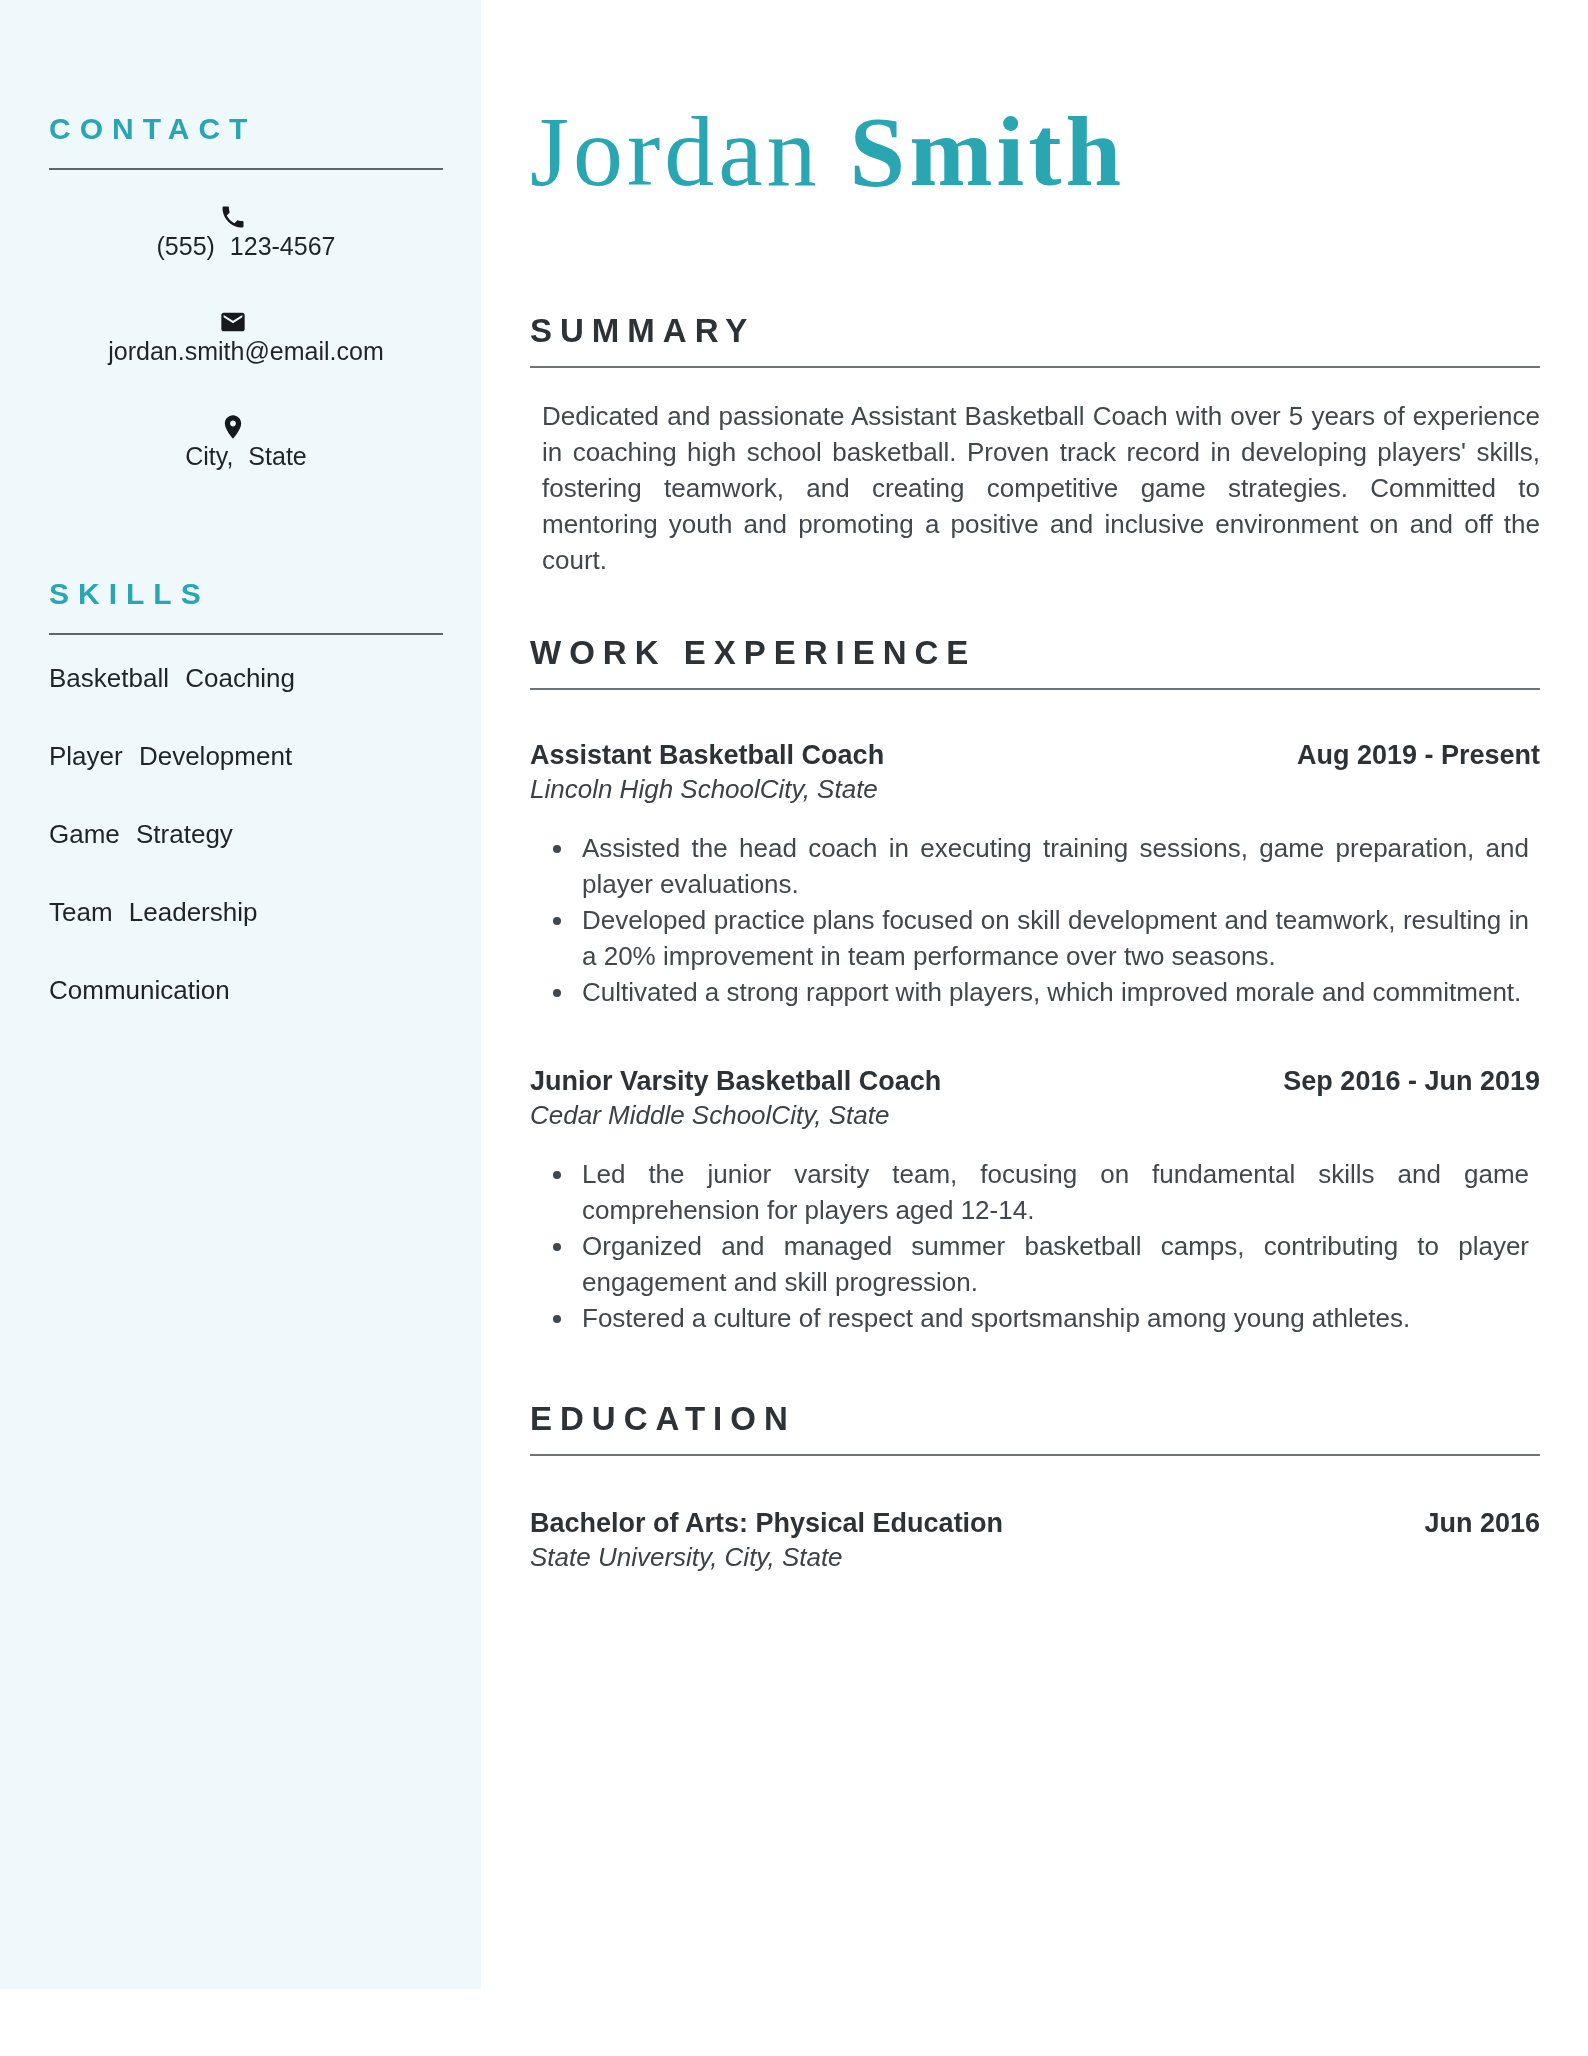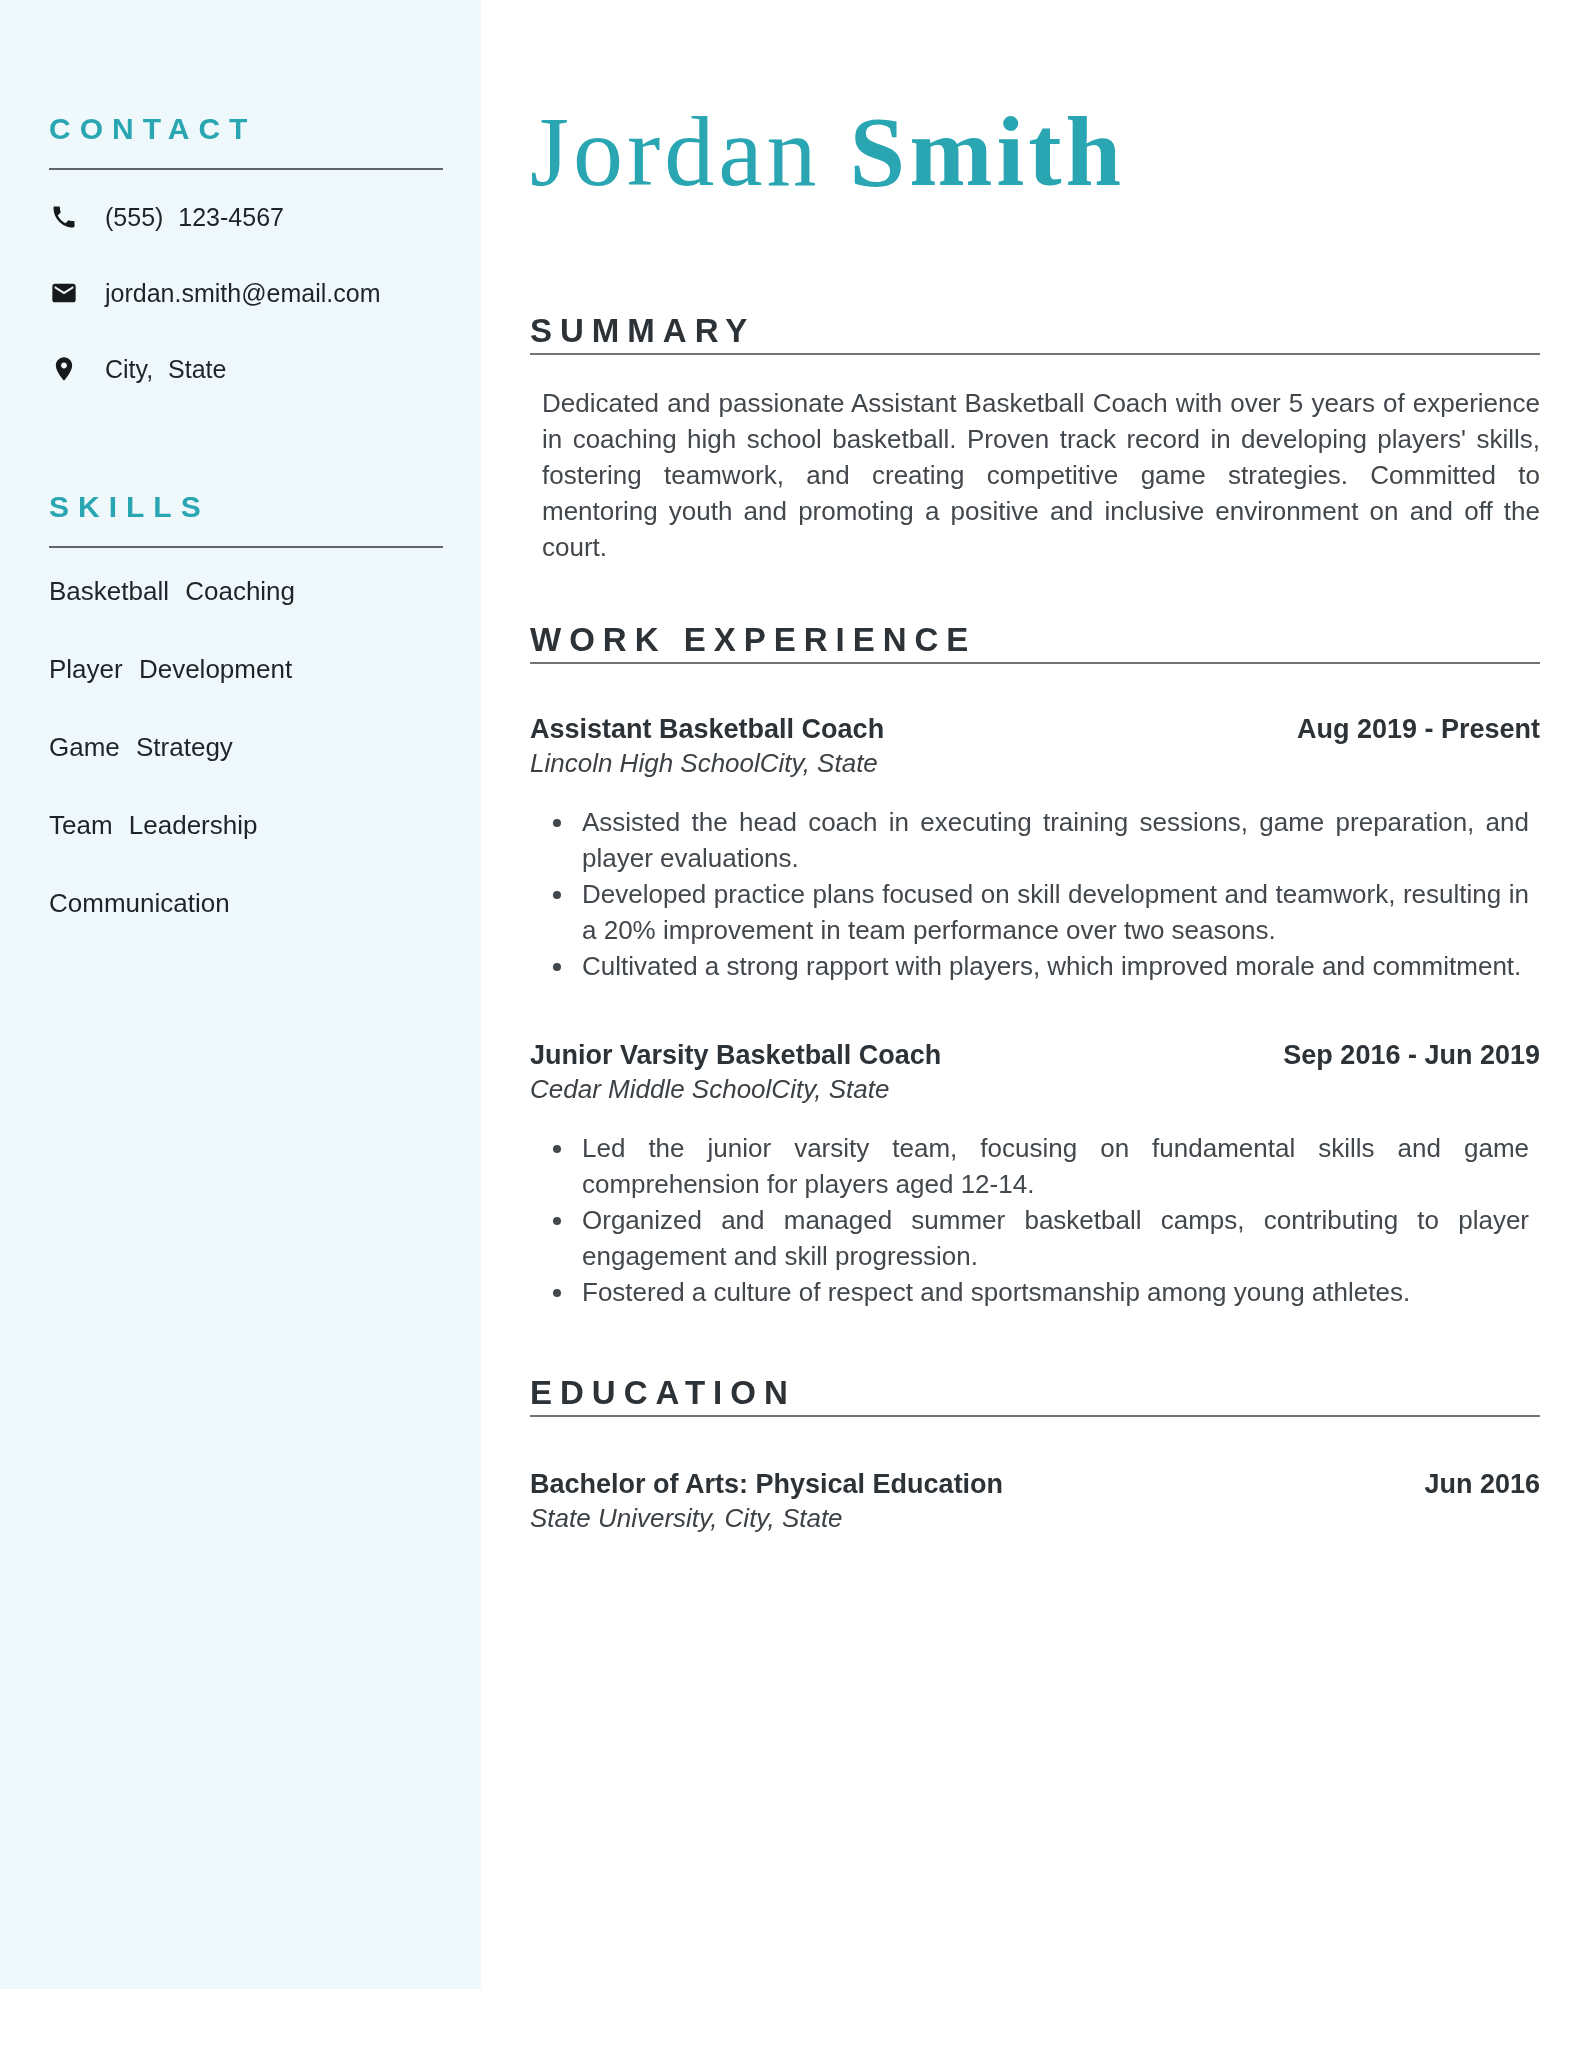--- a/index.html
+++ b/index.html
@@ -26,20 +26,21 @@
     padding-bottom:22px;
     border-bottom:2px solid #5f656a;
     margin:0;
   }
   .contact-list{margin-top:32px;}
   .contact-row{
     display:flex;align-items:center;
     margin-bottom:46px;
     font-size:25px;color:#1f2428;
     word-spacing:8px;
+    flex-direction:column;
   }
   .contact-row .icon{
     width:30px;height:30px;flex:0 0 30px;
     margin-right:26px;display:inline-flex;
     align-items:center;justify-content:center;
   }
   .icon svg{width:28px;height:28px;fill:#161a1d;}
   .skills-section{margin-top:106px;}
   .skills-list{margin-top:28px;}
   .skill-item{
@@ -67,21 +68,21 @@
   .section{margin-top:60px;}
   .section.summary{margin-top:104px;}
   .section.work{margin-top:56px;}
   .section.education{margin-top:64px;}
   .section.certifications{margin-top:64px;}
   .section-heading{
     font-size:33px;font-weight:700;
     letter-spacing:8px;
     color:#2d3237;
     margin:0;
-    padding-bottom:3px;
+    padding-bottom:16px;
     border-bottom:2px solid #6e7478;
   }
   .summary-text{
     margin:30px 0 0 12px;
     font-size:26px;line-height:36px;
     text-align:justify;
     color:#42474c;
   }
   .job{margin-top:48px;}
   .job + .job{margin-top:54px;}

